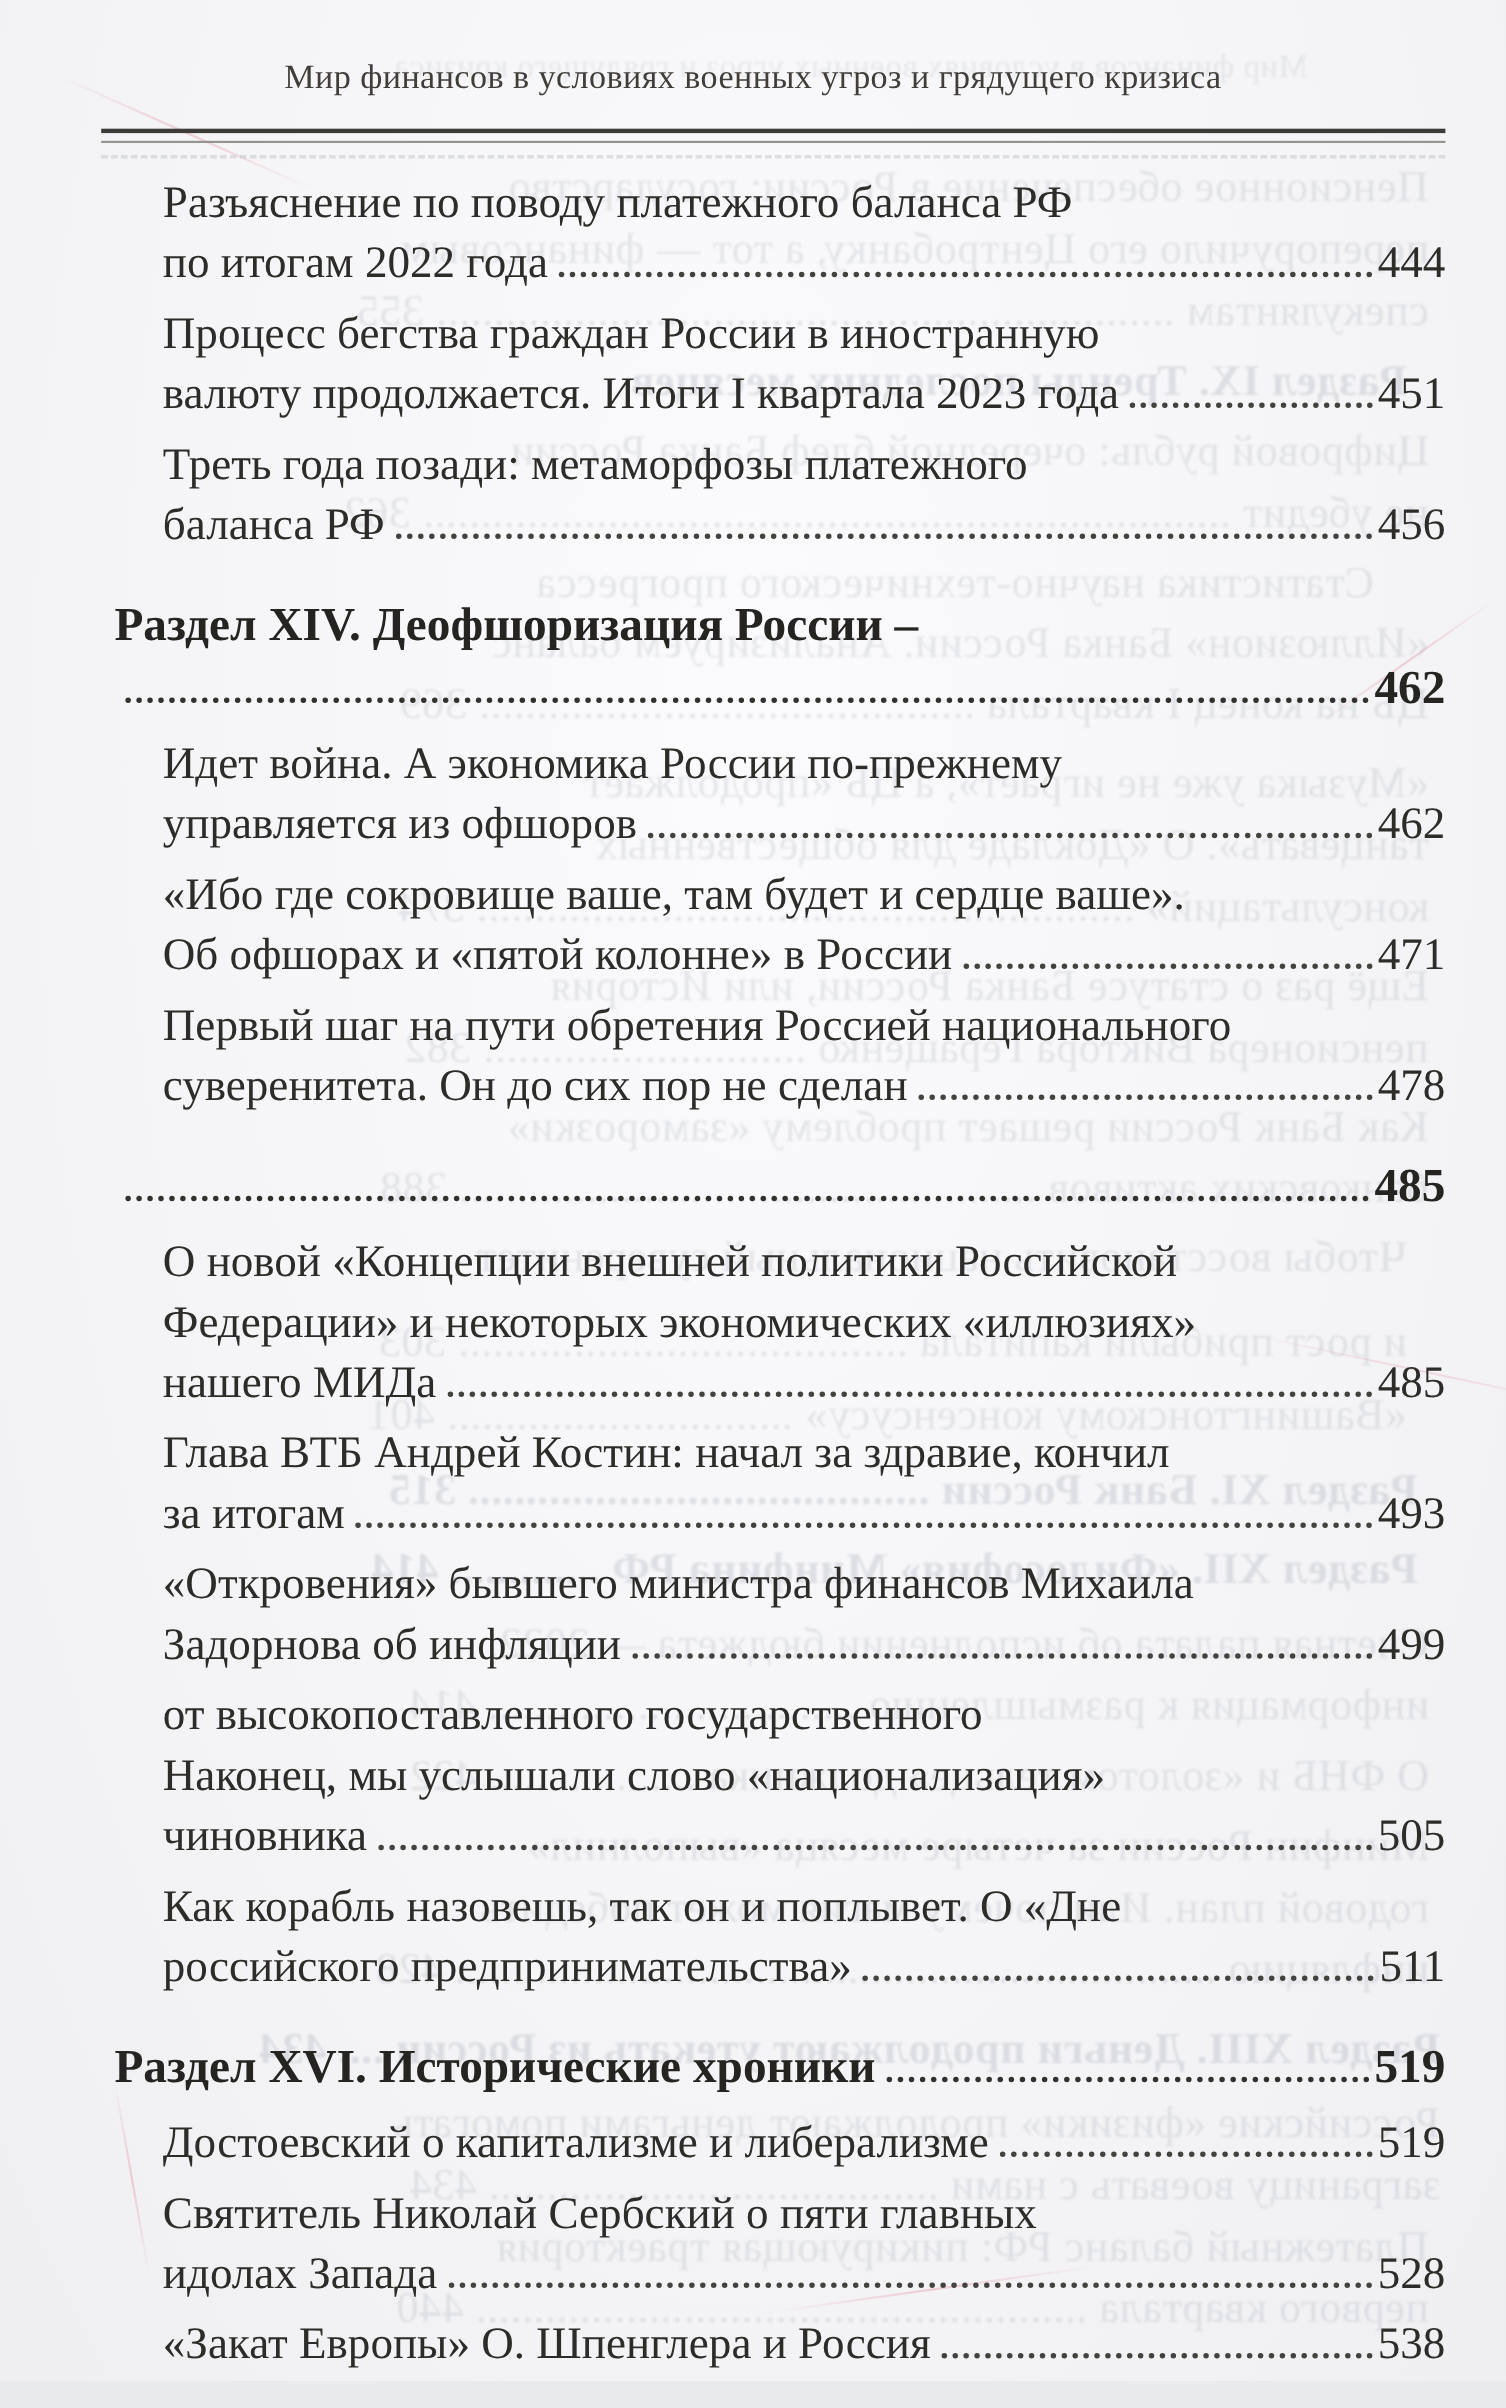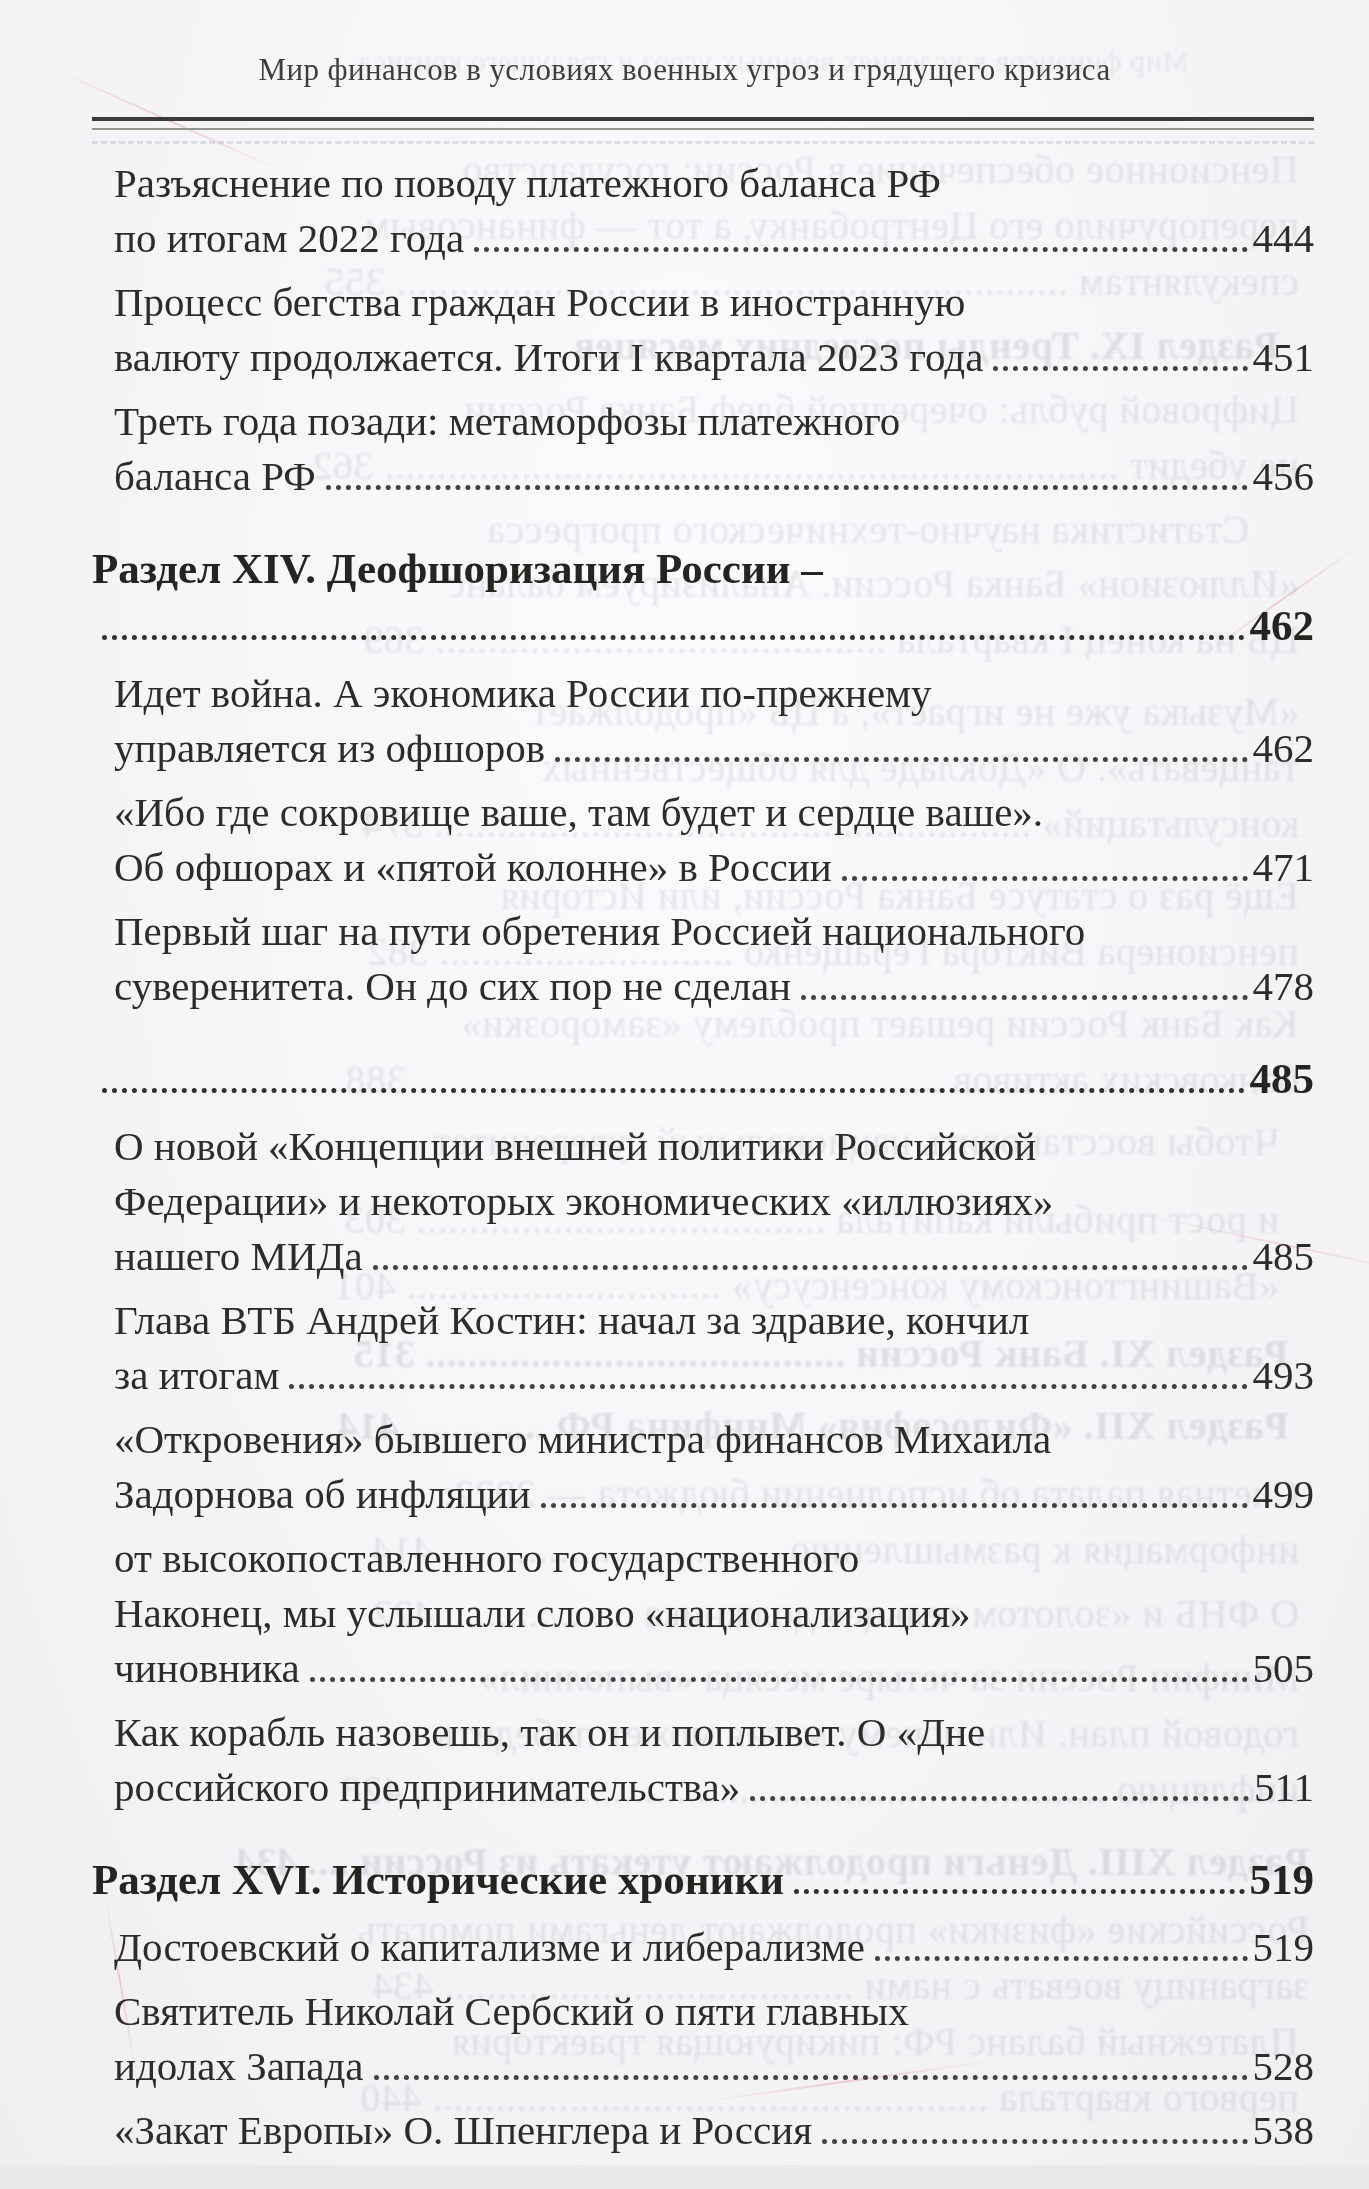--- a/index.html
+++ b/index.html
@@ -53,22 +53,22 @@
     border-top:4px solid #3d3b38;
   }
   .head-rule::after{
     content:"";display:block;margin-top:7px;
     border-top:2px solid #96948f;
   }
   .toc{
     position:absolute;top:156px;left:92px;width:1222px;
   }
   .toc-item{margin:0;}
-  .toc-item.entry{margin:0 0 9px 22px;}
-  .toc-item.section{margin:36px 0 12px 0;}
+  .toc-item.entry{margin:0 0 9px 56px;}
+  .toc-item.section{margin:36px 0 12px 12px;}
   .line{
     display:flex;align-items:baseline;
     font-size:41px;line-height:55px;
     color:#2e2c29;
   }
   .section .line{font-weight:bold;font-size:43px;line-height:57px;color:#262421;}
   .leader{
     flex:1 1 auto;
     border-bottom:5px dotted #44423e;
     margin:0 5px 10px 10px;

